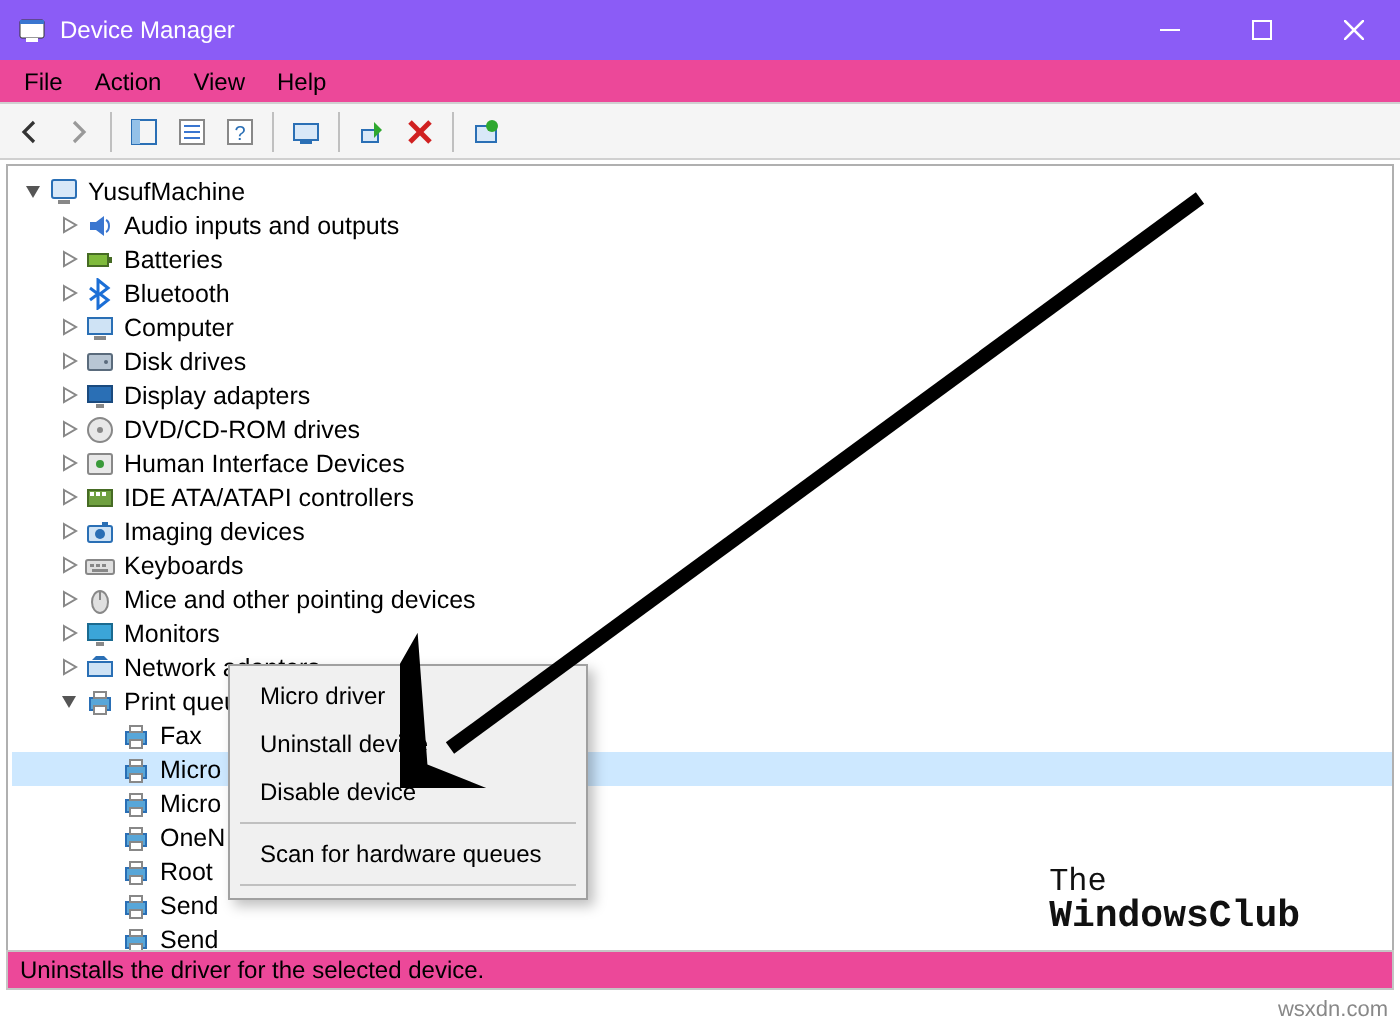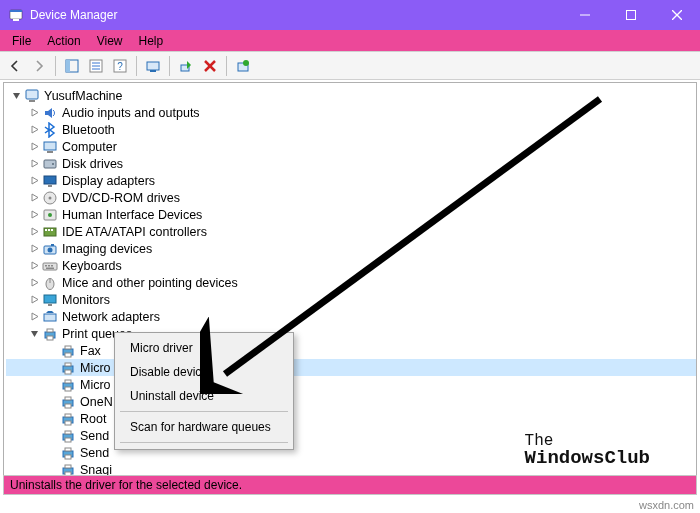--- a/index.html
+++ b/index.html
@@ -283,20 +283,34 @@
         <span class="label">Audio inputs and outputs</span>
       </div>
       <div class="row depth1">
         <span class="twisty">
           <svg width="9" height="9">
             <path d="M2 1 L8 4.5 L2 8 Z" fill="none" stroke="#888"></path>
           </svg>
         </span>
         <span class="nodeicon">
           <svg width="16" height="16" viewBox="0 0 16 16">
+            <rect x="2" y="5" width="10" height="6" fill="#7fba3c" stroke="#466b24"></rect>
+            <rect x="12" y="6.5" width="2" height="3" fill="#466b24"></rect>
+          </svg>
+        </span>
+        <span class="label">Batteries</span>
+      </div>
+      <div class="row depth1">
+        <span class="twisty">
+          <svg width="9" height="9">
+            <path d="M2 1 L8 4.5 L2 8 Z" fill="none" stroke="#888"></path>
+          </svg>
+        </span>
+        <span class="nodeicon">
+          <svg width="16" height="16" viewBox="0 0 16 16">
             <path d="M7 1l5 4-4 3 4 3-5 4V1zM3 5l4 3-4 3" fill="none" stroke="#1c6fd6" stroke-width="1.5"></path>
           </svg>
         </span>
         <span class="label">Bluetooth</span>
       </div>
       <div class="row depth1">
         <span class="twisty">
           <svg width="9" height="9">
             <path d="M2 1 L8 4.5 L2 8 Z" fill="none" stroke="#888"></path>
           </svg>
@@ -556,22 +570,22 @@
             <rect x="5" y="10" width="6" height="4" fill="#fff" stroke="#888"></rect>
           </svg>
         </span>
         <span class="label">Snagi</span>
       </div>
     </div>
 </div>
 
 <div class="ctxmenu">
   <div class="ci">Micro driver</div>
+  <div class="ci">Uninstall device</div>
   <div class="ci">Disable device</div>
-  <div class="ci">Uninstall device</div>
   <div class="csep"></div>
   <div class="ci">Scan for hardware queues</div>
   <div class="csep"></div>
 </div>
 
 <div class="statusbar">
   <span>Uninstalls the driver for the selected device.</span>
 </div>
 
 <svg class="arrow-annot" width="410" height="300">

